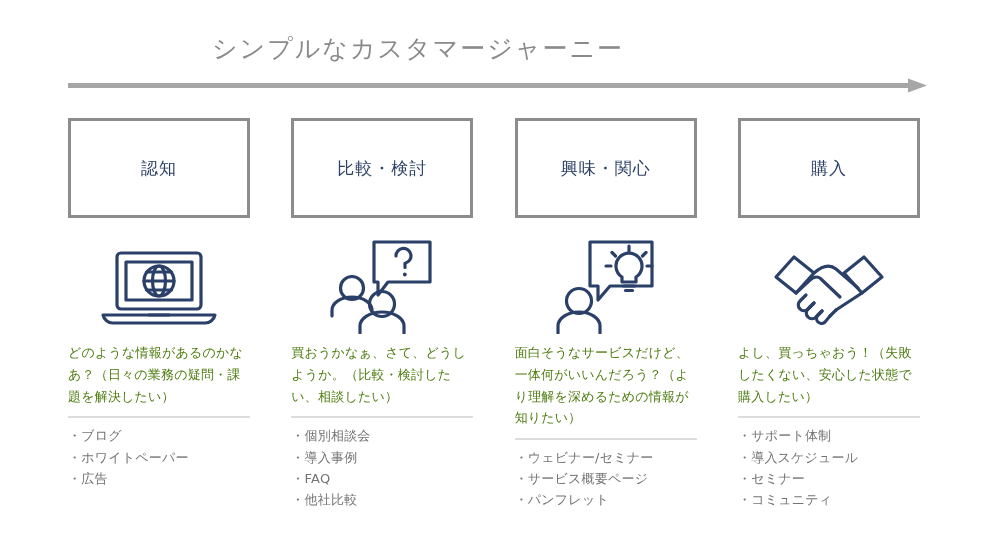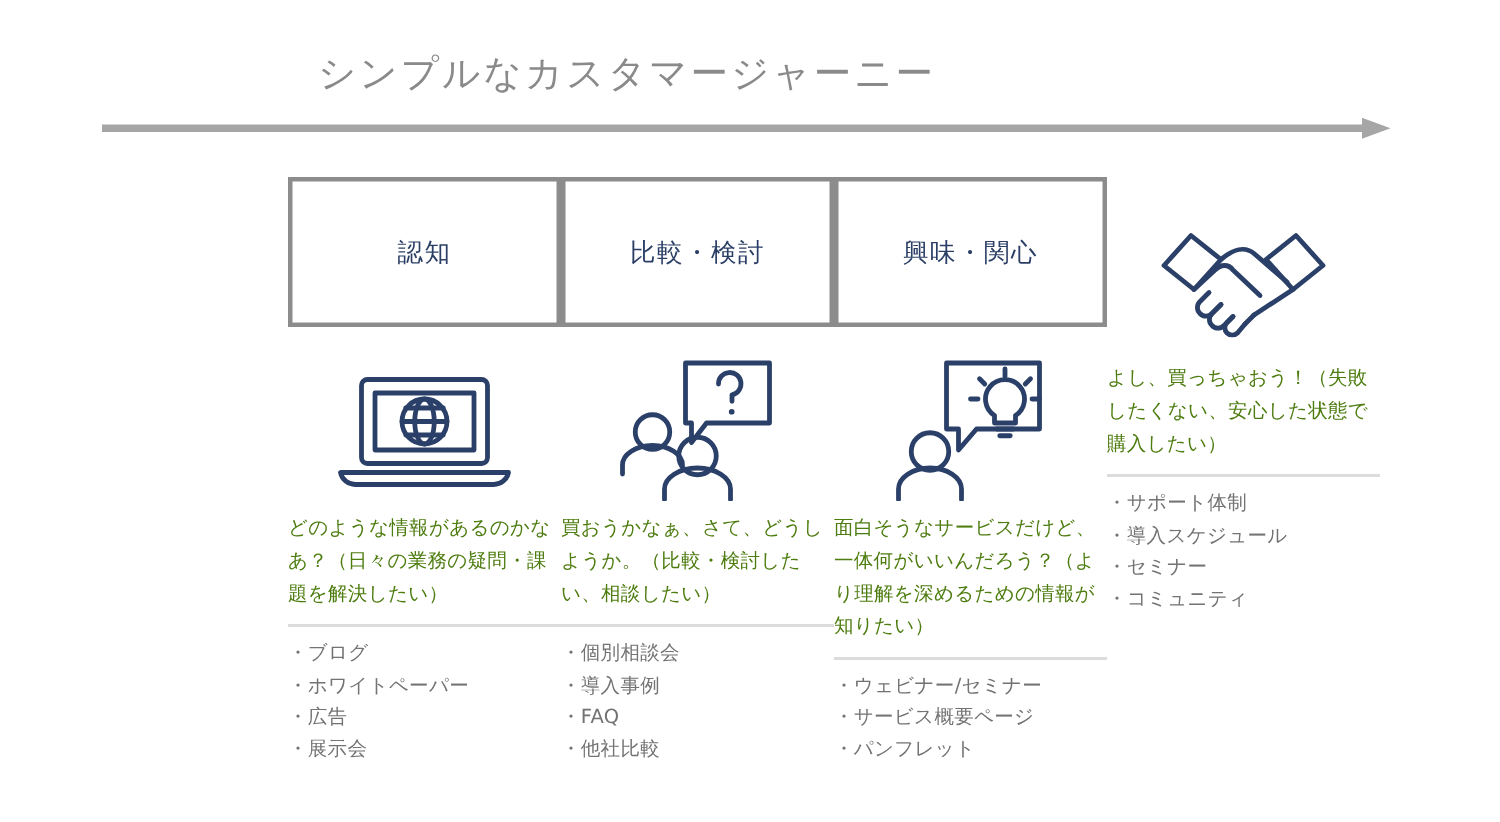--- a/index.html
+++ b/index.html
@@ -40,21 +40,21 @@
   }
 
   
   .stages {
     position: absolute;
     left: 68px;
     top: 118px;
     width: 852px;
     height: 410px;
     display: flex;
-    justify-content: flex-end;
+    justify-content: space-between;
   }
   .stage {
     width: 182px;
     position: relative;
   }
 
   
   .stage-box {
     width: 182px;
     height: 100px;
@@ -149,21 +149,20 @@
         <path d="M4 72 h112 a10 10 0 0 1 -10 8 H14 a10 10 0 0 1 -10 -8 z"></path>
         <path d="M50 72 h20"></path>
       </svg>
     </div>
     <div class="stage-desc">どのような情報があるのかなあ？（日々の業務の疑問・課題を解決したい）</div>
     <div class="stage-divider"></div>
     <ul class="stage-list">
       <li>ブログ</li>
       <li>ホワイトペーパー</li>
       <li>広告</li>
-      <li>展示会</li>
     </ul>
   </div>
 
   <div class="stage">
     <div class="stage-box">
       <span class="stage-box-label">比較・検討</span>
     </div>
     <div class="stage-icon">
       <svg width="112" height="96" viewBox="0 0 112 96" fill="none" stroke="#2b4068" stroke-width="3.2" stroke-linecap="round" stroke-linejoin="round">
         <path d="M48 4 H104 V44 H62 L52 57 V44 H48 Z"></path>
@@ -207,20 +206,23 @@
     <div class="stage-desc">面白そうなサービスだけど、一体何がいいんだろう？（より理解を深めるための情報が知りたい）</div>
     <div class="stage-divider"></div>
     <ul class="stage-list">
       <li>ウェビナー/セミナー</li>
       <li>サービス概要ページ</li>
       <li>パンフレット</li>
     </ul>
   </div>
 
   <div class="stage">
+    <div class="stage-box">
+      <span class="stage-box-label">購入</span>
+    </div>
     <div class="stage-icon">
       <svg width="118" height="78" viewBox="0 0 118 78" fill="none" stroke="#2b4068" stroke-width="3.2" stroke-linecap="round" stroke-linejoin="round">
         <path d="M6 30 L24 10 L44 26 L26 46 Z"></path>
         <path d="M112 30 L94 10 L74 26 L92 46 Z"></path>
         <path d="M44 26 C52 19 60 17 66 22 L88 41"></path>
         <path d="M26 46 L40 33 C44 29 49 29 52 33 L70 50"></path>
         <path d="M36 48 L30 54 a5.5 5.5 0 0 0 0 8 a5.5 5.5 0 0 0 8 0 L44 56"></path>
         <path d="M44 56 L38 62 a5.5 5.5 0 0 0 0 8 a5.5 5.5 0 0 0 8 0 L52 64"></path>
         <path d="M52 64 L48 68 a5 5 0 0 0 0 7 a5 5 0 0 0 7 0 L60 69"></path>
         <path d="M60 69 L66 63"></path>

